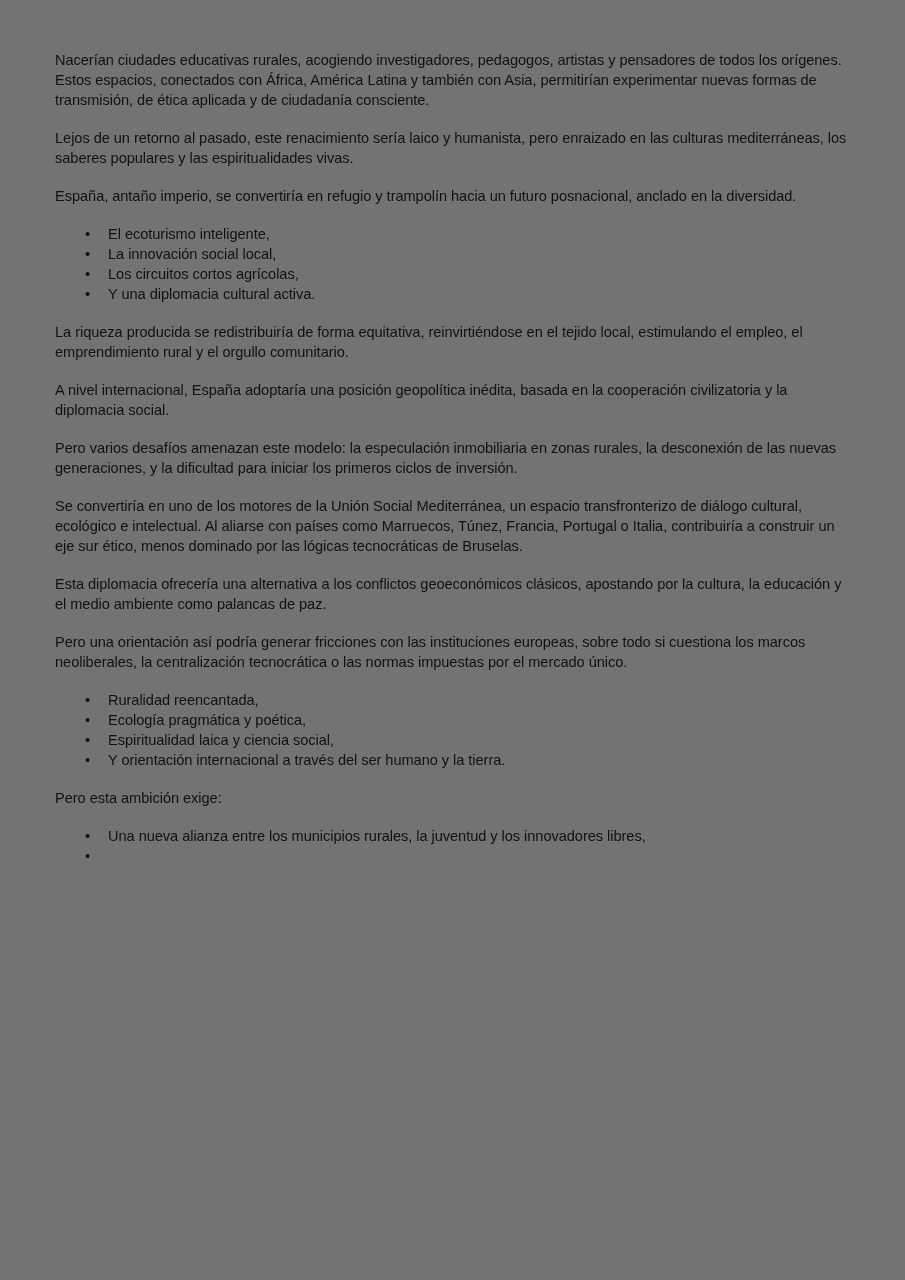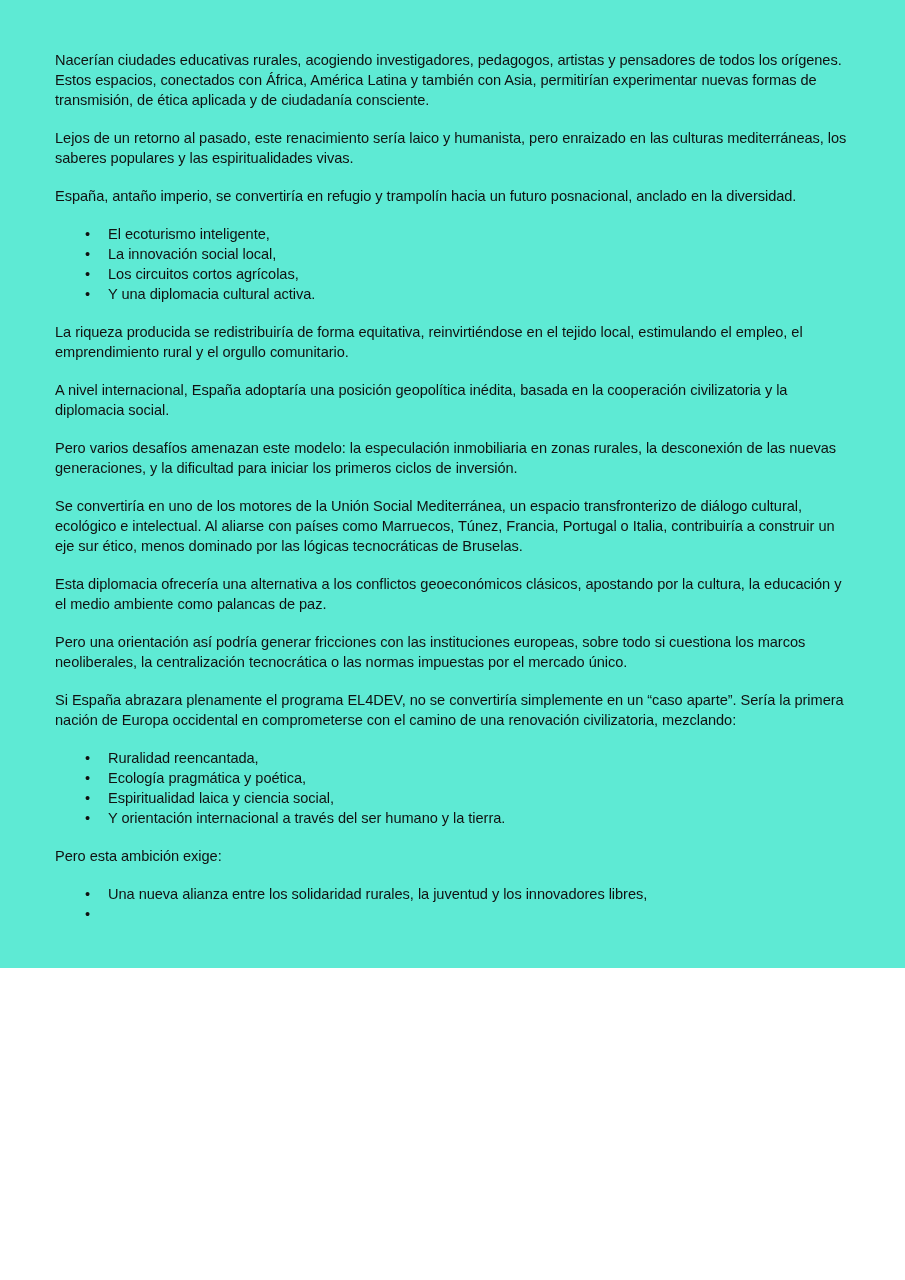--- a/index.html
+++ b/index.html
@@ -8,22 +8,22 @@
     padding: 0;
     background: #ffffff;
   }
   body {
     font-family: "Liberation Sans", sans-serif;
     color: #000000;
   }
   .page {
     position: relative;
     width: 905px;
-    height: 968px;
-    background: #5eead4;
+    height: 1280px;
+    background: #737373;
     box-sizing: border-box;
     padding: 50px 55px 16px 55px;
     overflow: hidden;
   }
   .doc-body {
     font-size: 14.6px;
     line-height: 20px;
     color: #111111;
     text-align: left;
   }
@@ -73,26 +73,25 @@
         <li class="bullet-item"><span class="bullet-marker">•</span><span class="bullet-text">La innovación social local,</span></li>
         <li class="bullet-item"><span class="bullet-marker">•</span><span class="bullet-text">Los circuitos cortos agrícolas,</span></li>
         <li class="bullet-item"><span class="bullet-marker">•</span><span class="bullet-text">Y una diplomacia cultural activa.</span></li>
       </ul>
       <p class="para">La riqueza producida se redistribuiría de forma equitativa, reinvirtiéndose en el tejido local, estimulando el empleo, el emprendimiento rural y el orgullo comunitario.</p>
       <p class="para">A nivel internacional, España adoptaría una posición geopolítica inédita, basada en la cooperación civilizatoria y la diplomacia social.</p>
       <p class="para">Pero varios desafíos amenazan este modelo: la especulación inmobiliaria en zonas rurales, la desconexión de las nuevas generaciones, y la dificultad para iniciar los primeros ciclos de inversión.</p>
       <p class="para">Se convertiría en uno de los motores de la Unión Social Mediterránea, un espacio transfronterizo de diálogo cultural, ecológico e intelectual. Al aliarse con países como Marruecos, Túnez, Francia, Portugal o Italia, contribuiría a construir un eje sur ético, menos dominado por las lógicas tecnocráticas de Bruselas.</p>
       <p class="para">Esta diplomacia ofrecería una alternativa a los conflictos geoeconómicos clásicos, apostando por la cultura, la educación y el medio ambiente como palancas de paz.</p>
       <p class="para">Pero una orientación así podría generar fricciones con las instituciones europeas, sobre todo si cuestiona los marcos neoliberales, la centralización tecnocrática o las normas impuestas por el mercado único.</p>
-      <p class="para">Si España abrazara plenamente el programa EL4DEV, no se convertiría simplemente en un “caso aparte”. Sería la primera nación de Europa occidental en comprometerse con el camino de una renovación civilizatoria, mezclando:</p>
       <ul class="bullets">
         <li class="bullet-item"><span class="bullet-marker">•</span><span class="bullet-text">Ruralidad reencantada,</span></li>
         <li class="bullet-item"><span class="bullet-marker">•</span><span class="bullet-text">Ecología pragmática y poética,</span></li>
         <li class="bullet-item"><span class="bullet-marker">•</span><span class="bullet-text">Espiritualidad laica y ciencia social,</span></li>
         <li class="bullet-item"><span class="bullet-marker">•</span><span class="bullet-text">Y orientación internacional a través del ser humano y la tierra.</span></li>
       </ul>
       <p class="para">Pero esta ambición exige:</p>
       <ul class="bullets">
-        <li class="bullet-item"><span class="bullet-marker">•</span><span class="bullet-text">Una nueva alianza entre los solidaridad rurales, la juventud y los innovadores libres,</span></li>
+        <li class="bullet-item"><span class="bullet-marker">•</span><span class="bullet-text">Una nueva alianza entre los municipios rurales, la juventud y los innovadores libres,</span></li>
         <li class="bullet-item"><span class="bullet-marker">•</span></li>
       </ul>
     </div>
 </div>
 
 </body></html>

